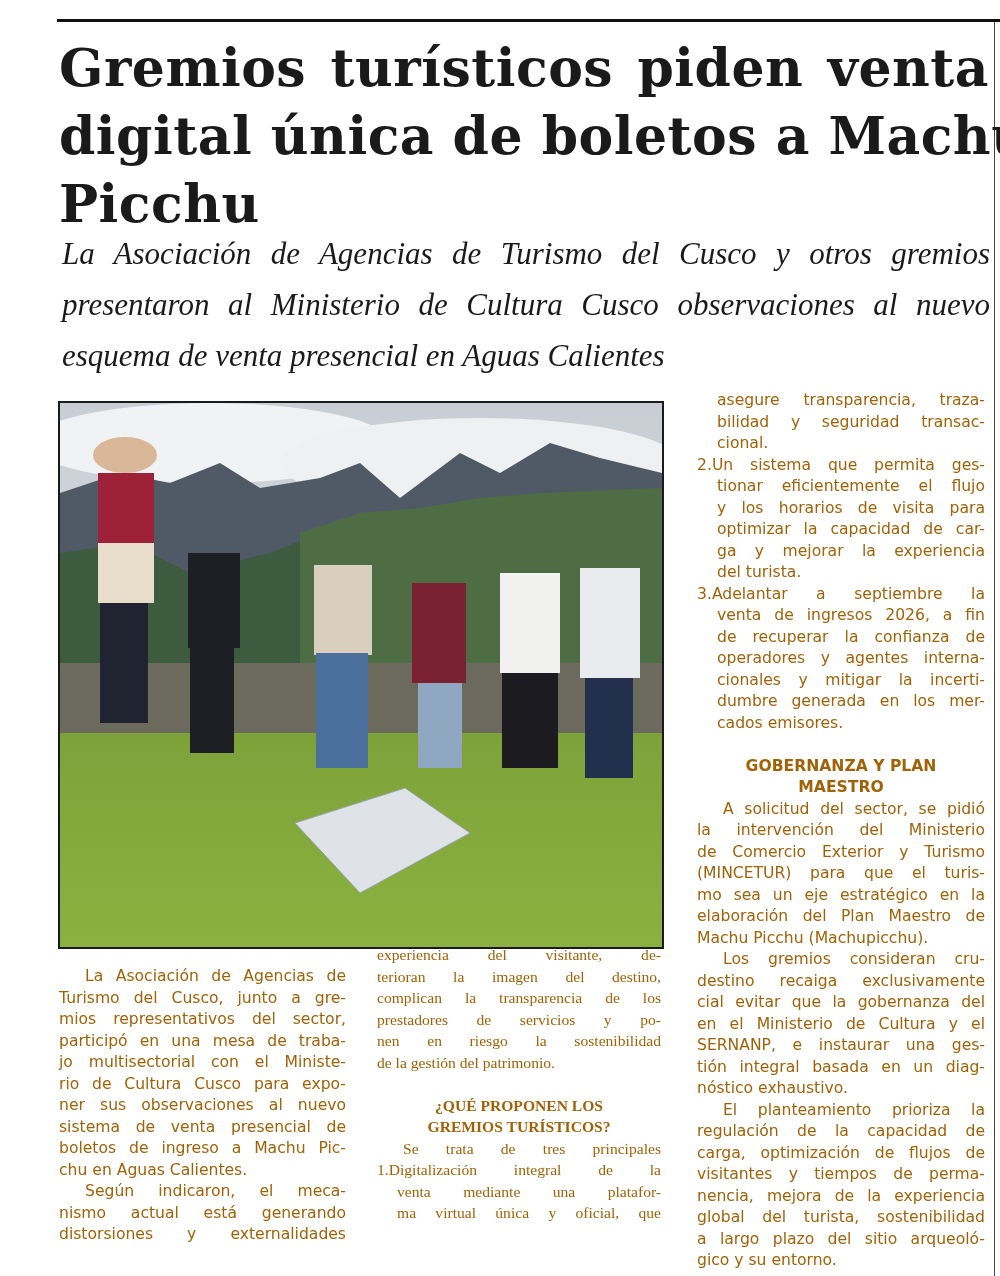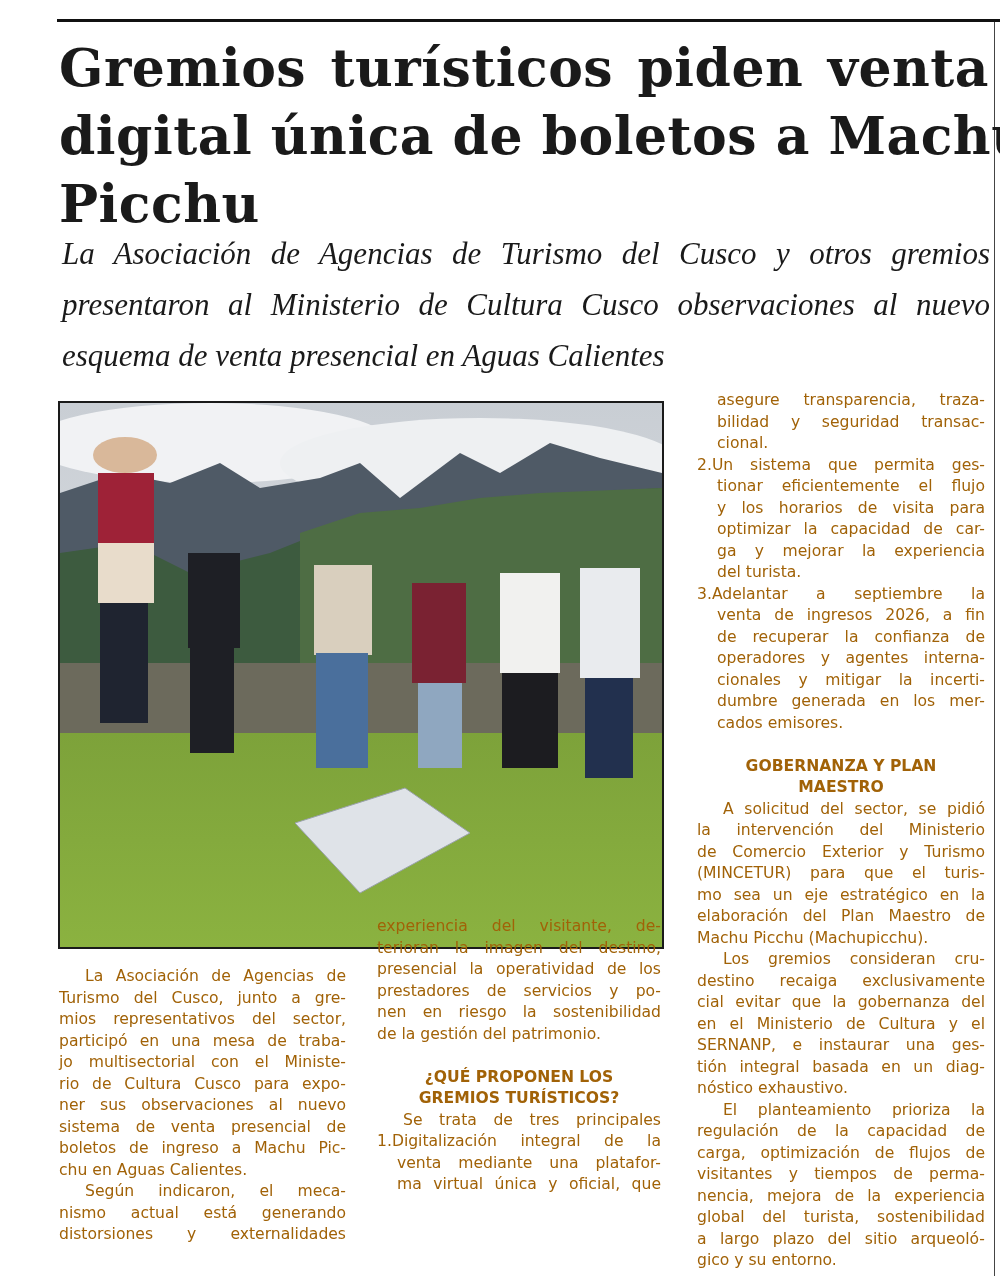--- a/index.html
+++ b/index.html
@@ -22,21 +22,21 @@
 
   .col { position: absolute; font-family: "DejaVu Sans", sans-serif; font-size: 15.6px; line-height: 21.5px; color: #a16207; }
   .col .ln { display: block; white-space: nowrap; text-align: justify; text-align-last: justify; height: 21.5px; }
   .col .ln.l { text-align-last: left; }
   .col .ln.c { text-align: right; text-align-last: center; }
   .col .ln.ind { padding-left: 26px; }
   .col .ln.sub { padding-left: 20px; }
   .col .head { font-weight: bold; }
   .col .gap { height: 21.5px; display: block; }
   #col1 { left: 59px; top: 966px; width: 287px; }
-  #col2 { left: 377px; top: 916px; width: 284px; }
+  #col2 { left: 377px; top: 944px; width: 284px; font-family: Liberation Serif, serif; }
   #col3 { left: 697px; top: 390px; width: 288px; }
 </style>
 </head>
 <body>
 
 <div class="top-rule"></div>
 <div class="right-rule"></div>
 
 <h1 class="headline">
   <span class="hl">Gremios turísticos piden venta</span>
@@ -101,21 +101,21 @@
     <span class="ln ">sistema de venta presencial de</span>
     <span class="ln ">boletos de ingreso a Machu Pic-</span>
     <span class="ln l">chu en Aguas Calientes.</span>
     <span class="ln ind">Según indicaron, el meca-</span>
     <span class="ln ">nismo actual está generando</span>
     <span class="ln ">distorsiones y externalidades</span>
   </div>
 <div class="col" id="col2">
     <span class="ln ">experiencia del visitante, de-</span>
     <span class="ln ">terioran la imagen del destino,</span>
-    <span class="ln ">presencial la operatividad de los</span>
+    <span class="ln ">complican la transparencia de los</span>
     <span class="ln ">prestadores de servicios y po-</span>
     <span class="ln ">nen en riesgo la sostenibilidad</span>
     <span class="ln l">de la gestión del patrimonio.</span>
     <span class="gap"></span>
     <span class="ln c head">¿QUÉ PROPONEN LOS</span>
     <span class="ln c head">GREMIOS TURÍSTICOS?</span>
     <span class="ln ind">Se trata de tres principales</span>
     <span class="ln ">1.Digitalización integral de la</span>
     <span class="ln sub">venta mediante una platafor-</span>
     <span class="ln sub">ma virtual única y oficial, que</span>

